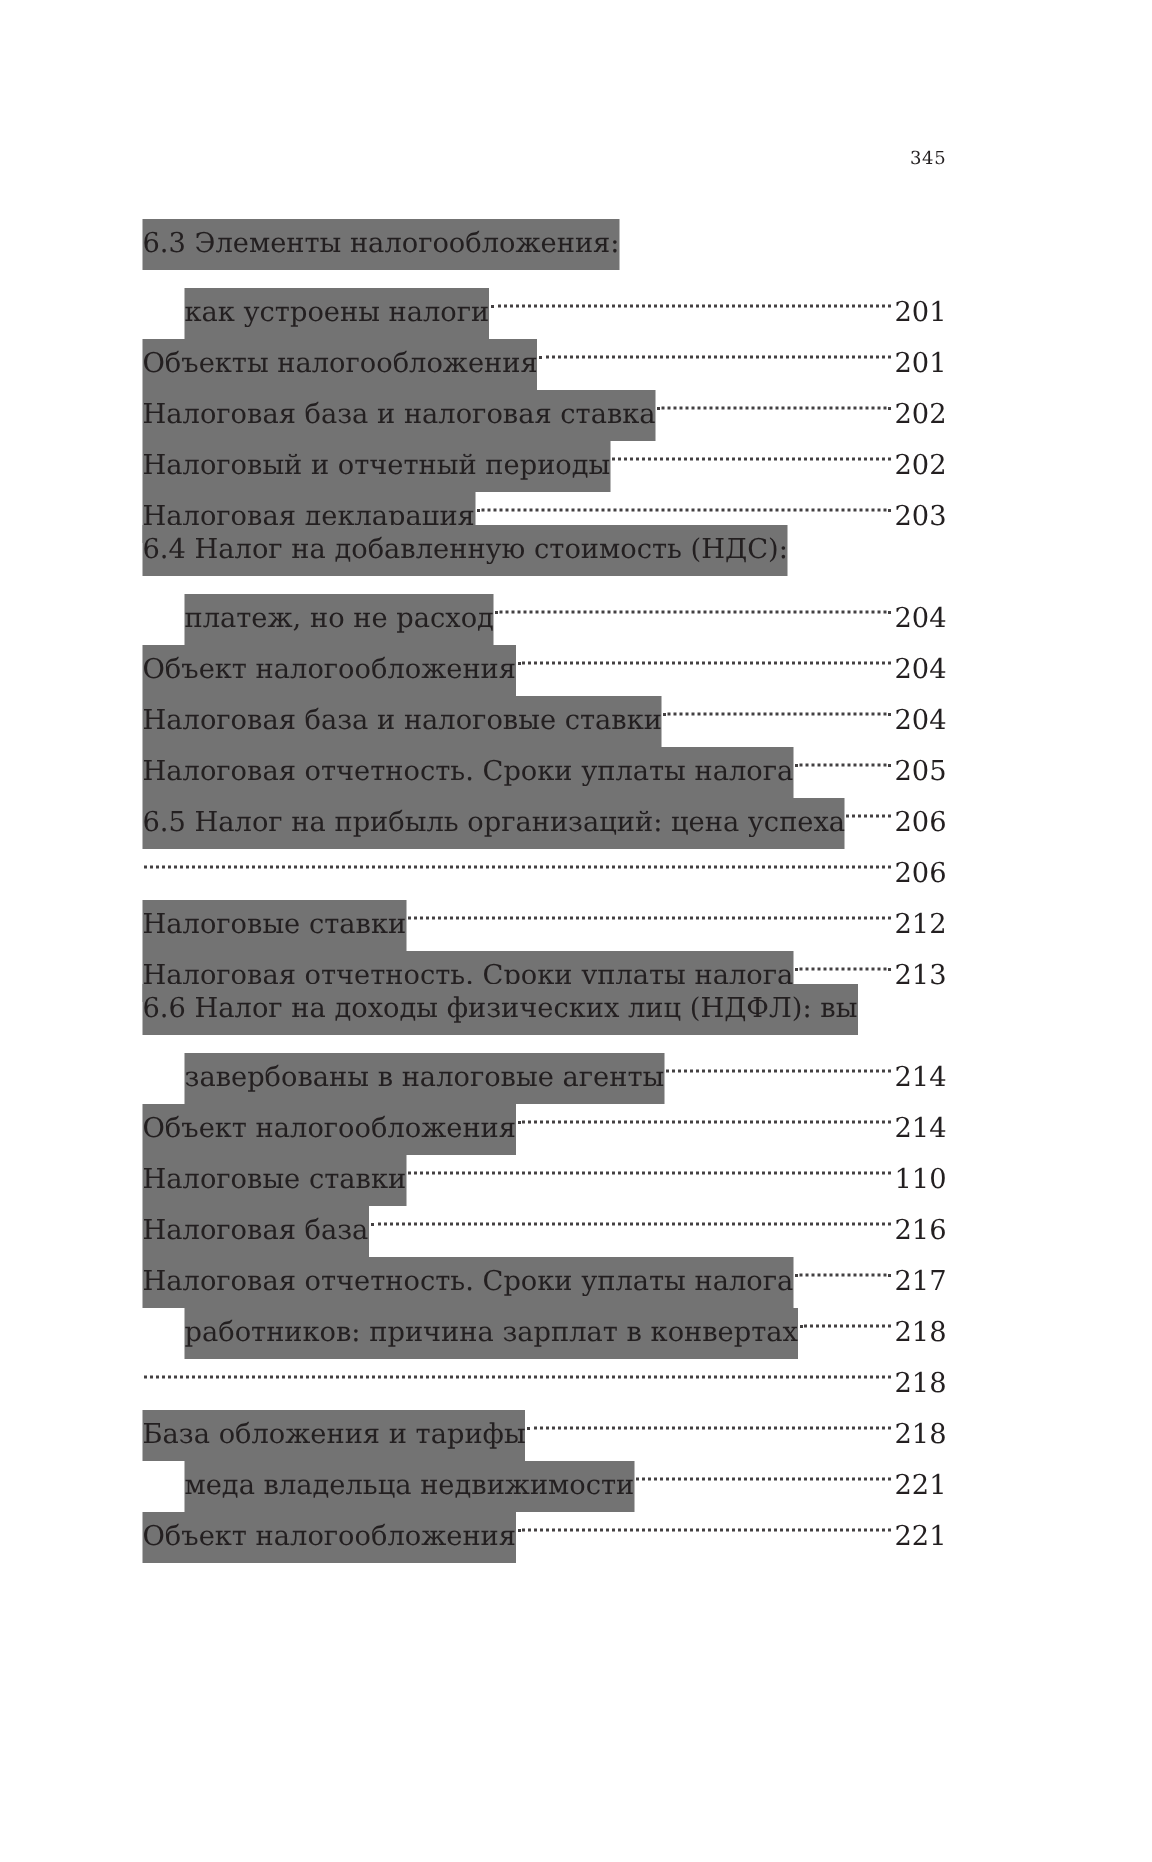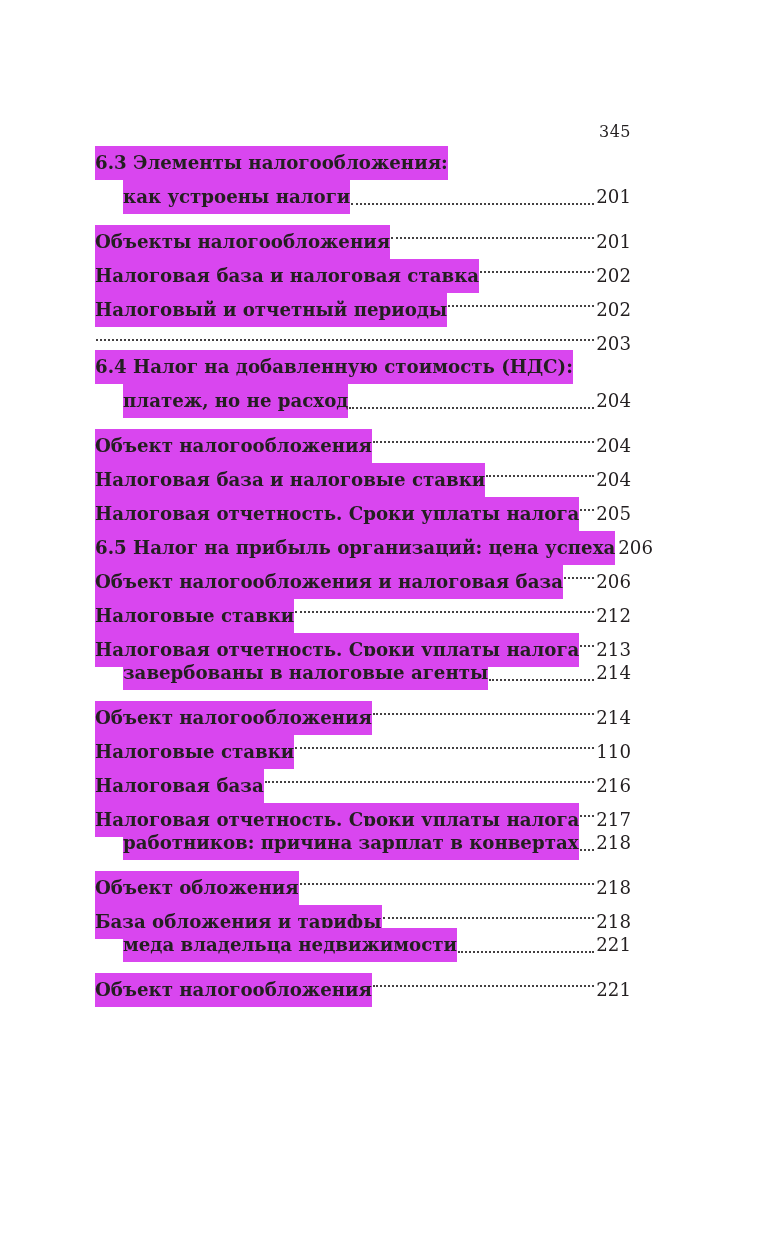--- a/index.html
+++ b/index.html
@@ -12,50 +12,47 @@
       height: 1241px;
       position: relative;
       overflow: hidden;
       font-family: "DejaVu Serif", "Liberation Serif", serif;
       color: #231f20;
     }
     .page-number {
       position: absolute;
       top: 98px;
       right: 137px;
-      font-size: 16px;
+      font-size: 12px;
       letter-spacing: 0.5px;
       color: #231f20;
-      margin-top: 24px;
     }
     .toc {
       position: absolute;
       top: 146px;
       left: 95px;
       width: 536px;
       font-size: 18.2px;
       line-height: 34px;
     }
     .entry {
       display: block;
     }
     .entry-line {
       display: flex;
       align-items: baseline;
       white-space: nowrap;
       height: 34px;
     }
     .entry-line.indent {
       padding-left: 28px;
-      align-items: center;
     }
     .entry-title {
       flex: 0 0 auto;
-      background: #d946ef;
-      font-weight: bold;
+      background: #737373;
     }
     .leader {
       flex: 1 1 auto;
       overflow: hidden;
       margin: 0 2px 0 1px;
       position: relative;
       height: 34px;
     }
     .leader::before {
       content: "";
@@ -103,20 +100,21 @@
     </div>
     <div class="entry">
       <div class="entry-line">
         <span class="entry-title">Налоговый и отчетный периоды</span>
         <span class="leader"></span>
         <span class="entry-page">202</span>
       </div>
     </div>
     <div class="entry">
       <div class="entry-line">
+        <span class="entry-title">Налоговая декларация</span>
         <span class="leader"></span>
         <span class="entry-page">203</span>
       </div>
     </div>
     <div class="entry">
       <div class="entry-line">
         <span class="entry-title">6.4 Налог на добавленную стоимость (НДС):</span>
       </div>
       <div class="entry-line indent">
         <span class="entry-title">платеж, но не расход</span>
@@ -147,40 +145,42 @@
     </div>
     <div class="entry">
       <div class="entry-line">
         <span class="entry-title">6.5 Налог на прибыль организаций: цена успеха</span>
         <span class="leader"></span>
         <span class="entry-page">206</span>
       </div>
     </div>
     <div class="entry">
       <div class="entry-line">
-        <span class="entry-title">Объект налогообложения и налоговая база</span>
         <span class="leader"></span>
         <span class="entry-page">206</span>
       </div>
     </div>
     <div class="entry">
       <div class="entry-line">
         <span class="entry-title">Налоговые ставки</span>
         <span class="leader"></span>
         <span class="entry-page">212</span>
       </div>
     </div>
     <div class="entry">
       <div class="entry-line">
         <span class="entry-title">Налоговая отчетность. Сроки уплаты налога</span>
         <span class="leader"></span>
         <span class="entry-page">213</span>
       </div>
     </div>
     <div class="entry">
+      <div class="entry-line">
+        <span class="entry-title">6.6 Налог на доходы физических лиц (НДФЛ): вы</span>
+      </div>
       <div class="entry-line indent">
         <span class="entry-title">завербованы в налоговые агенты</span>
         <span class="leader"></span>
         <span class="entry-page">214</span>
       </div>
     </div>
     <div class="entry">
       <div class="entry-line">
         <span class="entry-title">Объект налогообложения</span>
         <span class="leader"></span>
@@ -210,21 +210,20 @@
     </div>
     <div class="entry">
       <div class="entry-line indent">
         <span class="entry-title">работников: причина зарплат в конвертах</span>
         <span class="leader"></span>
         <span class="entry-page">218</span>
       </div>
     </div>
     <div class="entry">
       <div class="entry-line">
-        <span class="entry-title">Объект обложения</span>
         <span class="leader"></span>
         <span class="entry-page">218</span>
       </div>
     </div>
     <div class="entry">
       <div class="entry-line">
         <span class="entry-title">База обложения и тарифы</span>
         <span class="leader"></span>
         <span class="entry-page">218</span>
       </div>

